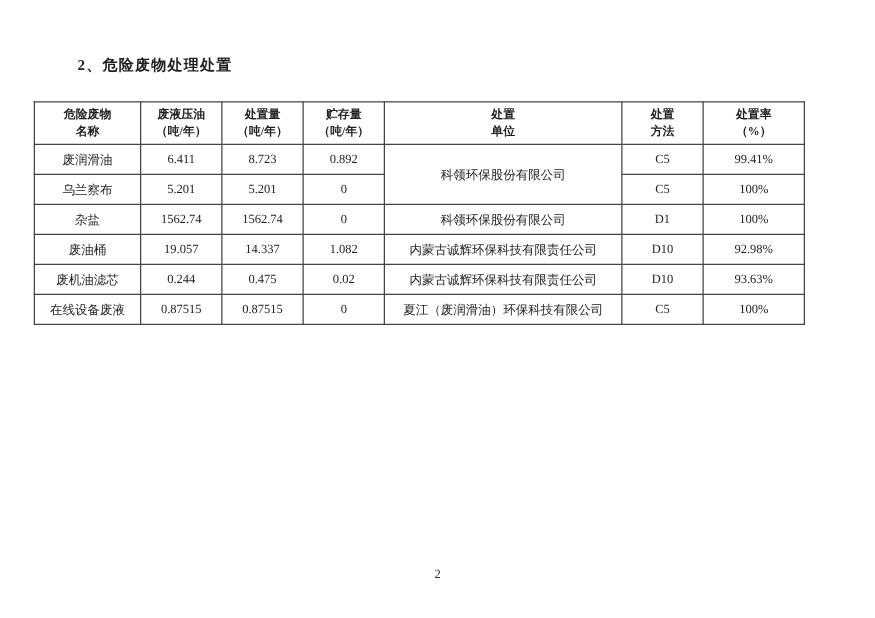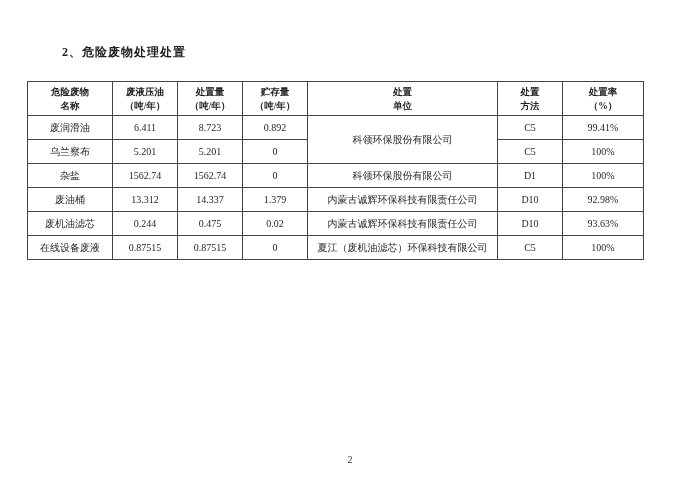--- a/index.html
+++ b/index.html
@@ -130,41 +130,41 @@
       <td>杂盐</td>
       <td>1562.74</td>
       <td>1562.74</td>
       <td>0</td>
       <td>科领环保股份有限公司</td>
       <td>D1</td>
       <td>100%</td>
     </tr>
     <tr>
       <td>废油桶</td>
-      <td>13.312</td>
+      <td>19.057</td>
       <td>14.337</td>
-      <td>1.379</td>
+      <td>1.082</td>
       <td>内蒙古诚辉环保科技有限责任公司</td>
       <td>D10</td>
       <td>92.98%</td>
     </tr>
     <tr>
       <td>废机油滤芯</td>
       <td>0.244</td>
       <td>0.475</td>
       <td>0.02</td>
       <td>内蒙古诚辉环保科技有限责任公司</td>
       <td>D10</td>
       <td>93.63%</td>
     </tr>
     <tr>
       <td>在线设备废液</td>
       <td>0.87515</td>
       <td>0.87515</td>
       <td>0</td>
-      <td>夏江（废机油滤芯）环保科技有限公司</td>
+      <td>夏江（废润滑油）环保科技有限公司</td>
       <td>C5</td>
       <td>100%</td>
     </tr>
   </tbody>
 </table>
 
 <div class="page-number">2</div>
 
 </body></html>

